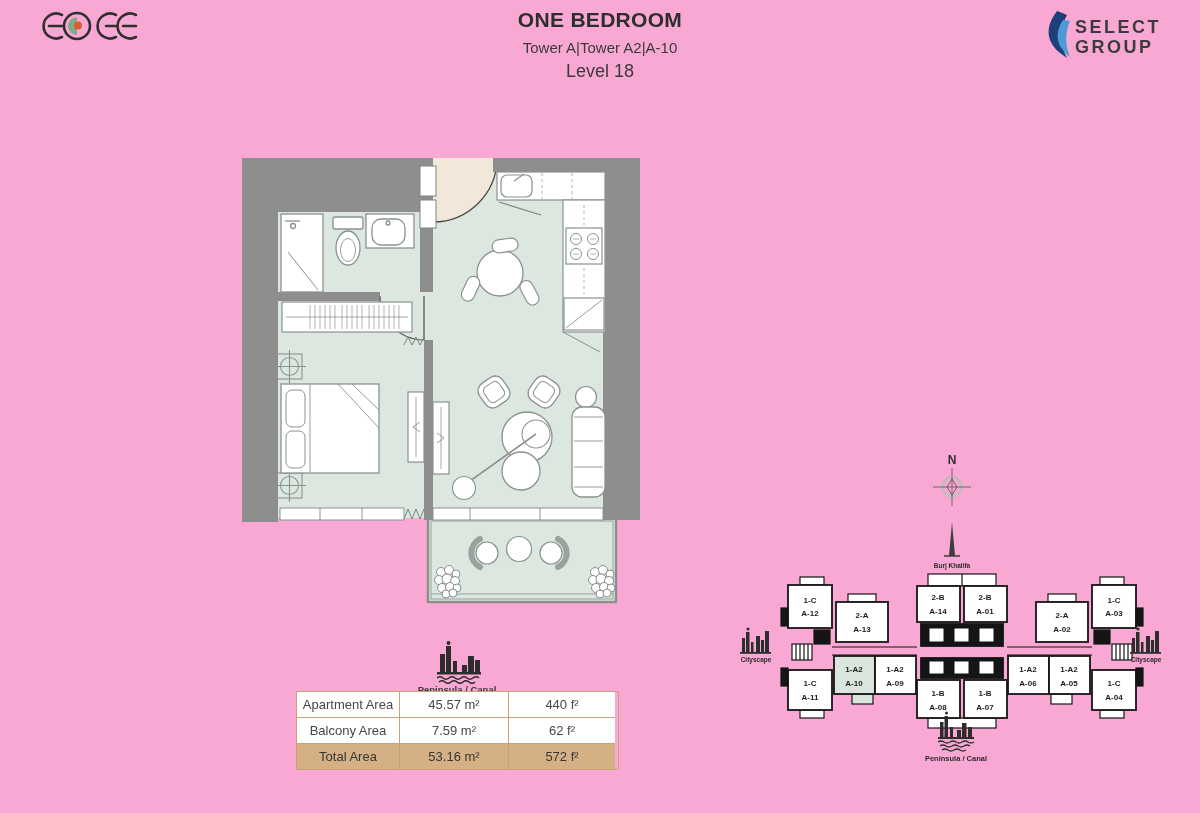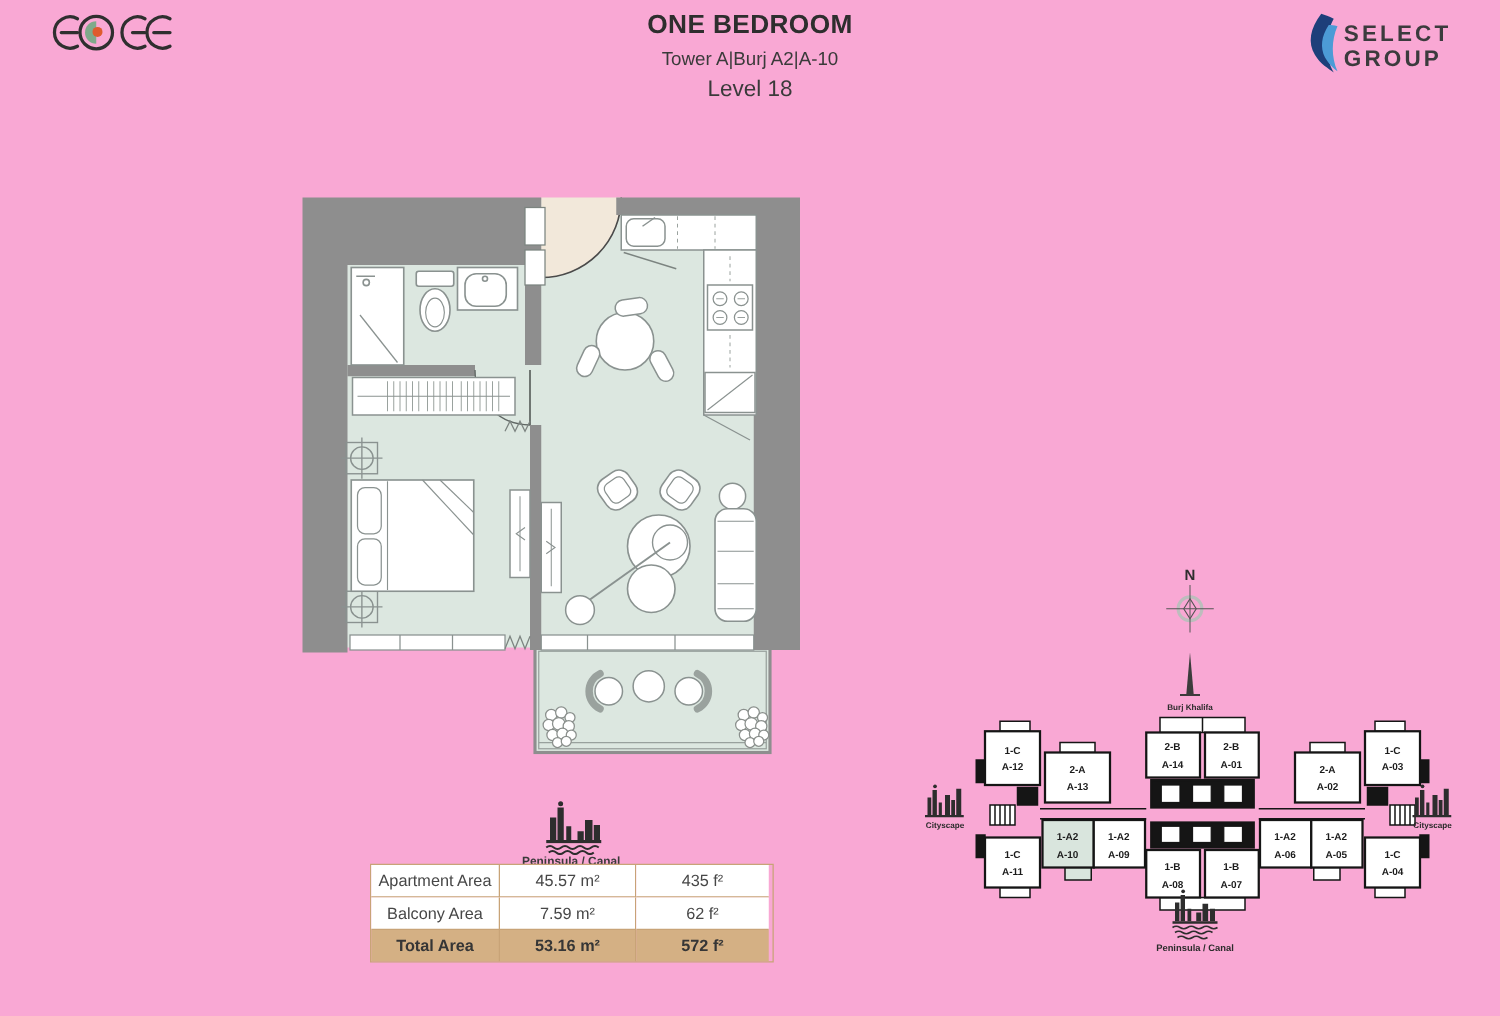--- a/index.html
+++ b/index.html
@@ -11,21 +11,21 @@
   #plan-title{font-size:21px;font-weight:700;color:#2e2e2e;letter-spacing:.3px;}
   #plan-subline{margin-top:7px;display:flex;justify-content:center;
                 font-size:15px;color:#3a3a3a;}
   #plan-level{margin-top:5px;font-size:18px;color:#3a3a3a;}
   
   #area-table{left:296px;top:691px;width:321px;border:1.5px solid #c8a377;
               display:grid;grid-template-columns:103px 109px 106px;font-size:13px;color:#474747;}
   #area-table .cell{height:25px;line-height:25px;text-align:center;
                     border-right:1px solid #c8a377;border-bottom:1px solid #c8a377;background:#fff;}
   #area-table .cell.last-col{border-right:none;}
-  #area-table .cell.total{background:#d4b084;font-weight:700;color:#363636;border-bottom:none;}
+  #area-table .cell.total{background:#d4b084;font-weight:400;color:#363636;border-bottom:none;}
   
   #plan-landmark-label{left:377px;top:684px;width:160px;text-align:center;
                        font-size:9.5px;font-weight:700;color:#3a3a3a;}
   svg{font-family:"Liberation Sans",sans-serif;}
   .kp-label{font-size:8px;font-weight:700;fill:#1b1b1b;text-anchor:middle;}
   .kp-small{font-size:6.5px;font-weight:700;fill:#2b2b2b;text-anchor:middle;}
 </style>
 </head>
 <body>
 
@@ -40,21 +40,21 @@
     </g>
     <path d="M41,11 A9,9 0 0 0 41,29 Z" fill="#7faa8b"></path>
     <circle cx="42" cy="19.5" r="4" fill="#df5b2e"></circle>
   </svg>
 
   <div class="abs" id="header-center">
     <div id="plan-title">ONE BEDROOM</div>
     <div id="plan-subline">
       <span>Tower A</span>
       <span>|</span>
-      <span>Burj A2</span>
+      <span>Tower A2</span>
       <span>|</span>
       <span>A-10</span>
     </div>
     <div id="plan-level">Level 18</div>
   </div>
 
   <svg class="abs" style="left:1043px;top:8px;" width="132" height="52" viewBox="0 0 132 52">
     <path d="M14,3 C5,15 3,26 9,36 C13,43 20,47 24,50 C17,38 17,19 24,7 C20,5 17,4 14,3 Z" fill="#1d3f7a"></path>
     <path d="M20,12 C14,21 13,30 17,38 C20,43 24,47 27,49 C22,38 22,24 27,13 C24,12 22,12 20,12 Z" fill="#4c9bd6"></path>
     <text x="32" y="25" font-size="18" letter-spacing="2.5" fill="#3b3b3d" font-weight="600">SELECT</text>
@@ -275,21 +275,21 @@
     <g stroke="#2d2d2d" stroke-width="1.6" fill="none">
       <path d="M25,38 q3,-2.5 6,0 t6,0 t6,0 t6,0 t6,0 t6,0 t6,0"></path>
       <path d="M27,42 q3,-2.5 6,0 t6,0 t6,0 t6,0 t6,0 t6,0"></path>
     </g>
   </svg>
   <div class="abs" id="plan-landmark-label">Peninsula / Canal</div>
 
   <div class="abs" id="area-table">
     <div class="cell">Apartment Area</div>
     <div class="cell">45.57 m²</div>
-    <div class="cell last-col">435 f²</div>
+    <div class="cell last-col">440 f²</div>
     <div class="cell">Balcony Area</div>
     <div class="cell">7.59 m²</div>
     <div class="cell last-col">62 f²</div>
     <div class="cell total">Total Area</div>
     <div class="cell total">53.16 m²</div>
     <div class="cell total last-col">572 f²</div>
   </div>
 
   <svg class="abs" style="left:735px;top:445px;" width="435" height="320" viewBox="735 445 435 320">
 

